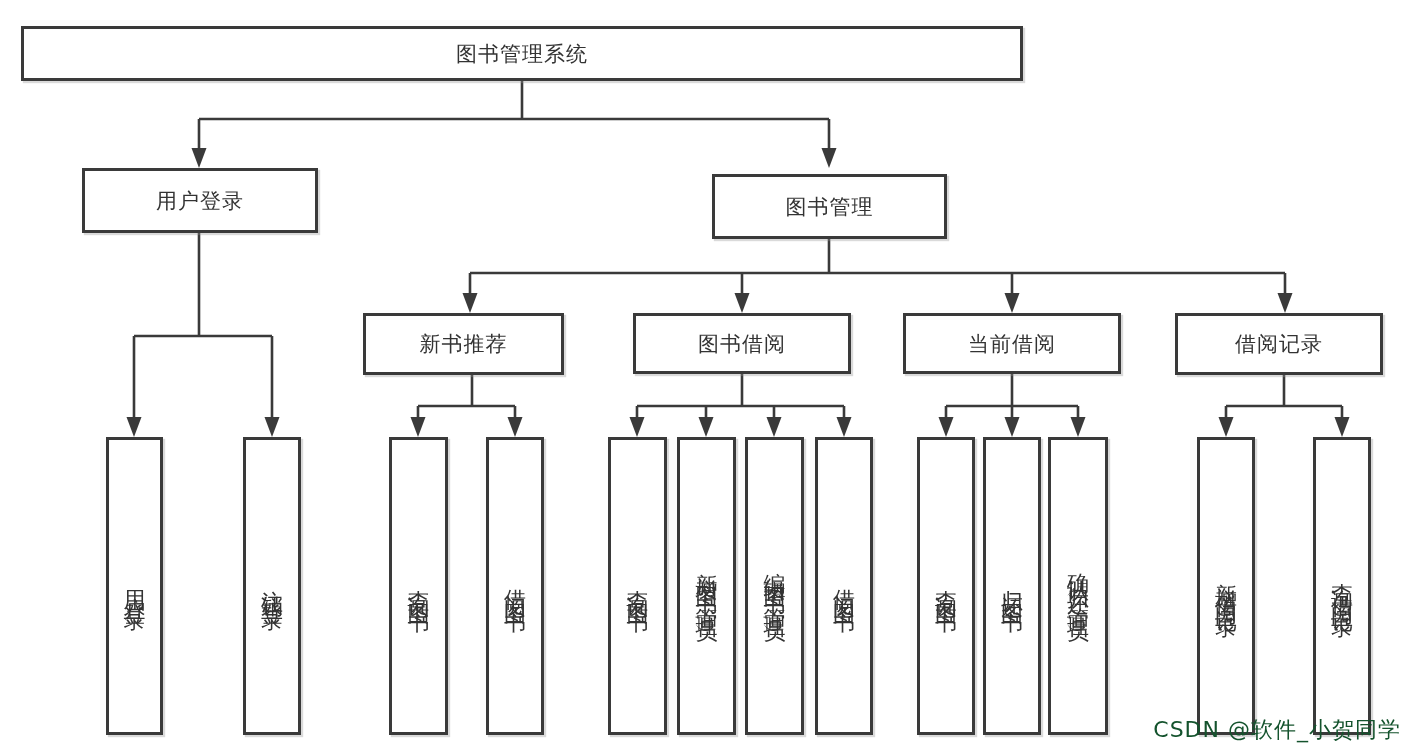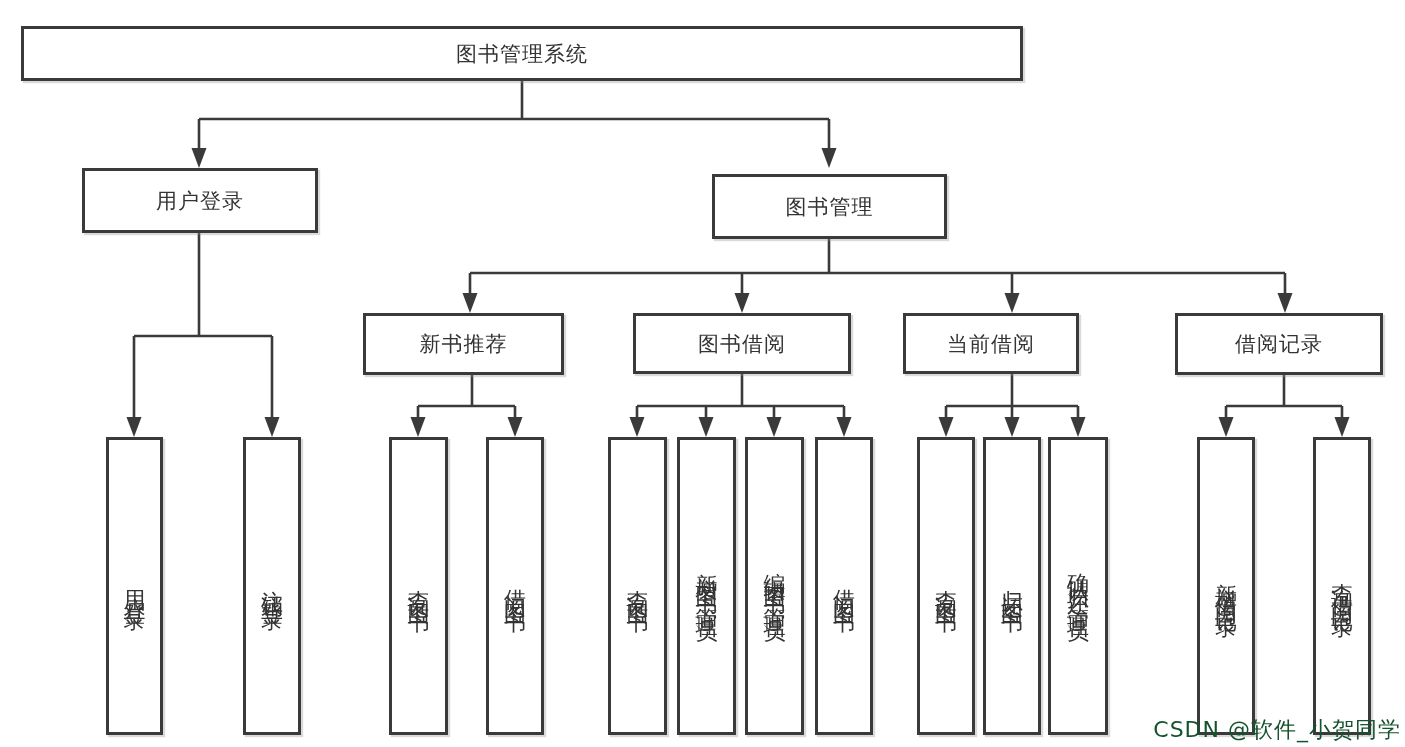--- a/index.html
+++ b/index.html
@@ -40,21 +40,21 @@
     letter-spacing: 7px;
     line-height: 1;
     color: #333333;
   }
   
   .n-root        { left: 21px;   top: 26px;  width: 1002px; height: 55px; }
   .n-user-login  { left: 82px;   top: 168px; width: 236px;  height: 65px; }
   .n-book-mgmt   { left: 712px;  top: 168px; width: 235px;  height: 65px; margin-top: 6px; }
   .n-new-book    { left: 363px;  top: 313px; width: 201px;  height: 62px; }
   .n-book-borrow { left: 633px;  top: 313px; width: 218px;  height: 61px; }
-  .n-current     { left: 903px;  top: 313px; width: 176px;  height: 61px; }
+  .n-current     { left: 903px;  top: 313px; width: 218px;  height: 61px; }
   .n-records     { left: 1175px; top: 313px; width: 208px;  height: 62px; }
   .leaf { top: 437px; height: 298px; }
   .l-user-login   { left: 106px;  width: 57px; }
   .l-logout       { left: 243px;  width: 58px; }
   .l-nb-query     { left: 389px;  width: 59px; }
   .l-nb-borrow    { left: 486px;  width: 58px; }
   .l-bb-query     { left: 608px;  width: 59px; }
   .l-bb-add       { left: 677px;  width: 59px; }
   .l-bb-edit      { left: 745px;  width: 59px; }
   .l-bb-borrow    { left: 815px;  width: 58px; }

